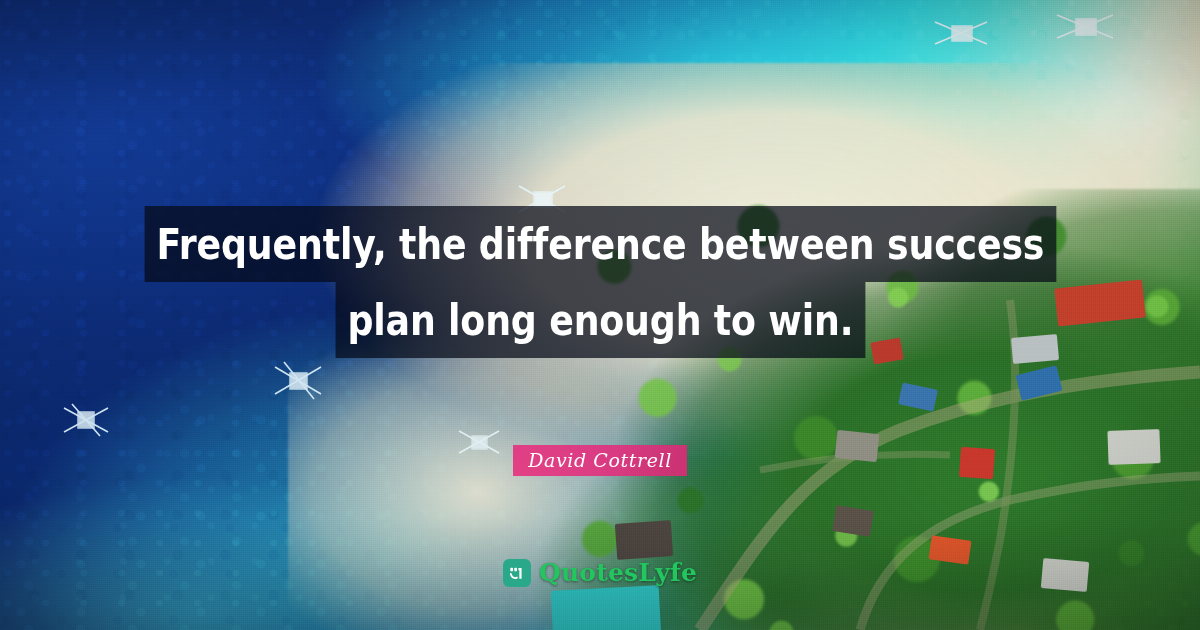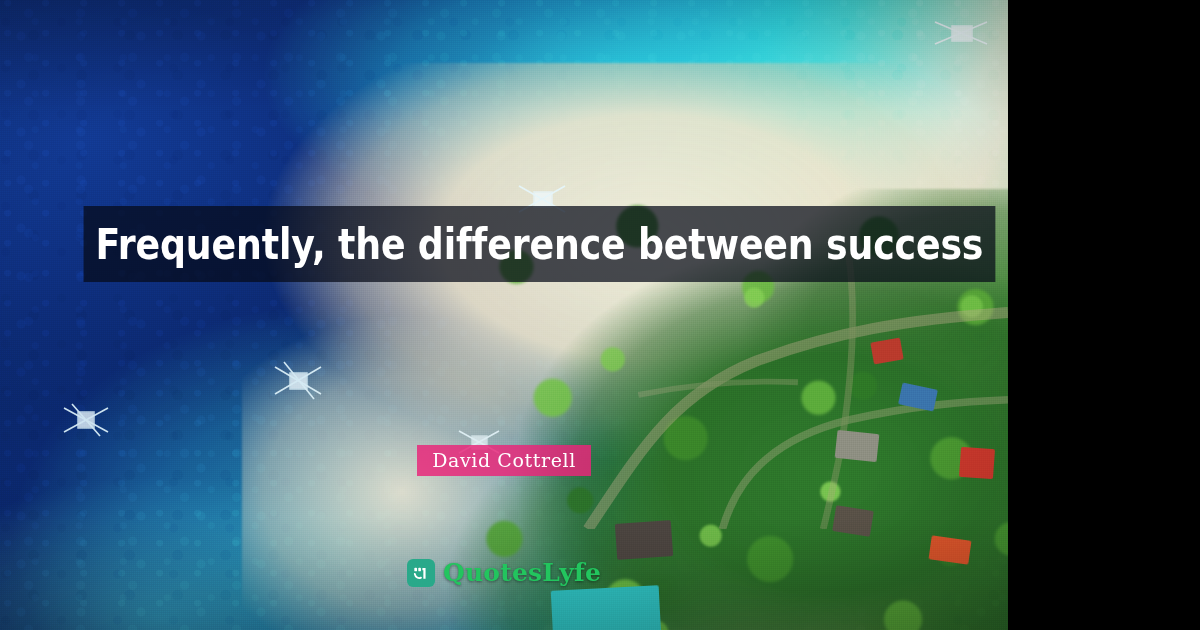--- a/index.html
+++ b/index.html
@@ -3,21 +3,21 @@
 <meta charset="utf-8">
 <title>QuotesLyfe Quote Card</title>
 <style>
   html, body {
     margin: 0;
     padding: 0;
     background: #000;
   }
   #card {
     position: relative;
-    width: 1008px;
+    width: 1200px;
     height: 630px;
     overflow: hidden;
     font-family: "Liberation Sans", sans-serif;
     user-select: none;
   }
 
   
   .photo { position: absolute; inset: 0; overflow: hidden; }
 
   
@@ -205,20 +205,21 @@
     display: inline-block;
     background: rgba(232,38,122,.84);
     color: #ffffff;
     font-family: "DejaVu Serif", serif;
     font-size: 19px;
     font-weight: 400;
     line-height: 31px;
     letter-spacing: .6px;
     padding: 0 15px;
     white-space: nowrap;
+    font-style: italic;
   }
 
   
   .brand {
     position: absolute;
     left: 0; right: 0;
     top: 559px;
     z-index: 6;
     display: flex;
     align-items: center;
@@ -324,20 +325,21 @@
         <line x1="3" y1="29" x2="43" y2="7"></line>
       </g>
     </svg>
 
     <div class="layer-grade"></div>
     <div class="layer-grain"></div>
   </div>
 
   <div class="quote-block">
     <div class="qline"><span>Frequently, the difference between success</span></div>
+    <div class="qline"><span>plan long enough to win.</span></div>
   </div>
 
   <div class="author-wrap">
     <span class="author">David Cottrell</span>
   </div>
 
   <div class="brand">
     <span class="brand-mark">
       <svg width="19" height="19" viewBox="0 0 24 24" aria-hidden="true">
         <g fill="#ffffff">

